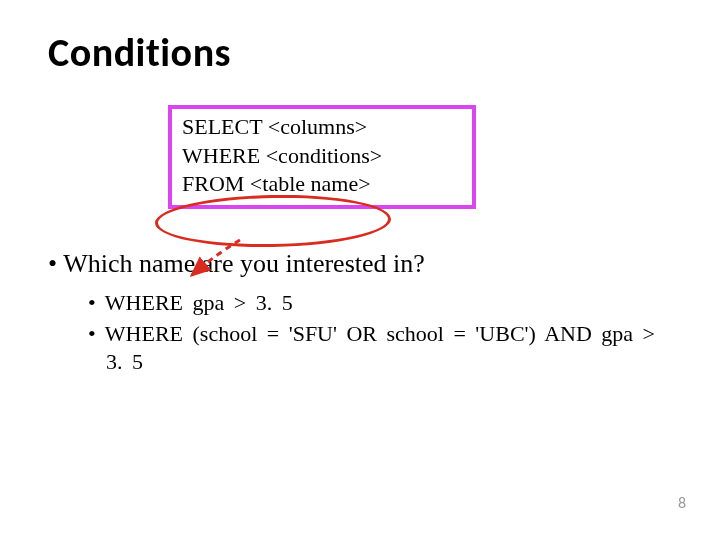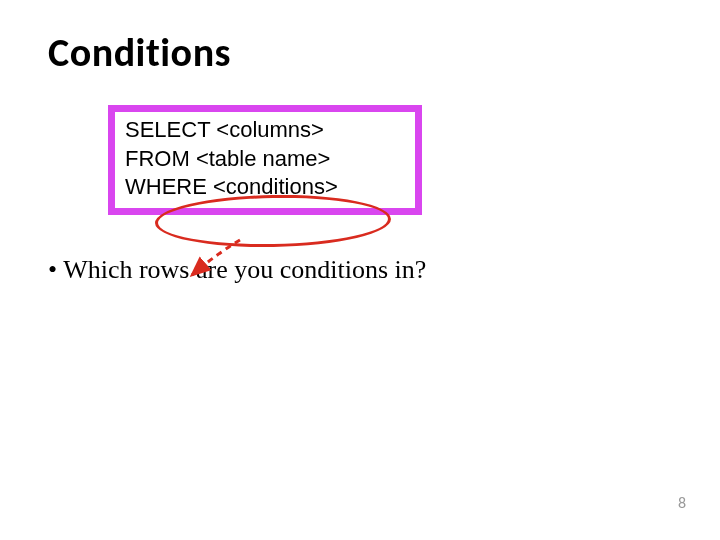--- a/index.html
+++ b/index.html
@@ -22,25 +22,25 @@
   }
   .title {
     font-size: 40px;
     font-weight: 700;
     letter-spacing: 0.5px;
     color: #000;
     margin: 0 0 28px 0;
   }
   .sql-box {
     position: relative;
-    margin-left: 60px;
+    margin-left: 120px;
     width: 280px;
-    border: 7px solid #d946ef;
+    border: 4px solid #d946ef;
     padding: 4px 10px 6px 10px;
-    font-family: Liberation Sans, sans-serif;
+    font-family: Liberation Serif, serif;
     font-size: 22px;
     line-height: 1.3;
   }
   .sql-line {
     white-space: nowrap;
   }
   .ellipse-highlight {
     position: absolute;
     border: 3px solid #d92b1f;
     border-radius: 50%;
@@ -92,35 +92,37 @@
 </style>
 </head>
 <body>
 
 <div class="slide">
 
   <h1 class="title">Conditions</h1>
 
   <div class="sql-box">
     <div class="sql-line">SELECT &lt;columns&gt;</div>
+    <div class="sql-line">WHERE  &lt;conditions&gt;</div>
     <div class="sql-line">FROM   &lt;table name&gt;</div>
-    <div class="sql-line">WHERE  &lt;conditions&gt;</div>
   </div>
 
   <div class="ellipse-highlight ellipse-where"></div>
 
   <svg class="arrow-svg" viewBox="0 0 80 50">
     <defs>
       <marker id="arrowhead" markerWidth="8" markerHeight="8" refX="6" refY="3" orient="auto">
         <path d="M0,0 L7,3 L0,6 Z" fill="#d92b1f"></path>
       </marker>
     </defs>
     <path d="M 60 5 Q 35 20 12 40" stroke="#d92b1f" stroke-width="3" fill="none" stroke-dasharray="6,5" marker-end="url(#arrowhead)"></path>
   </svg>
 
   <div class="body">
-    <p class="lvl1">• Which  rows  are  you  conditions  in?</p>
+    <p class="lvl1">• Which  name  are  you  interested  in?</p>
 
+    <p class="lvl2">• WHERE gpa  &gt;  3. 5</p>
+    <p class="lvl2 wrap">• WHERE  (school  =  'SFU'  OR  school  =  'UBC')  AND gpa  &gt;  3. 5</p>
   </div>
 
   <div class="page-num">8</div>
 
 </div>
 
 </body></html>

